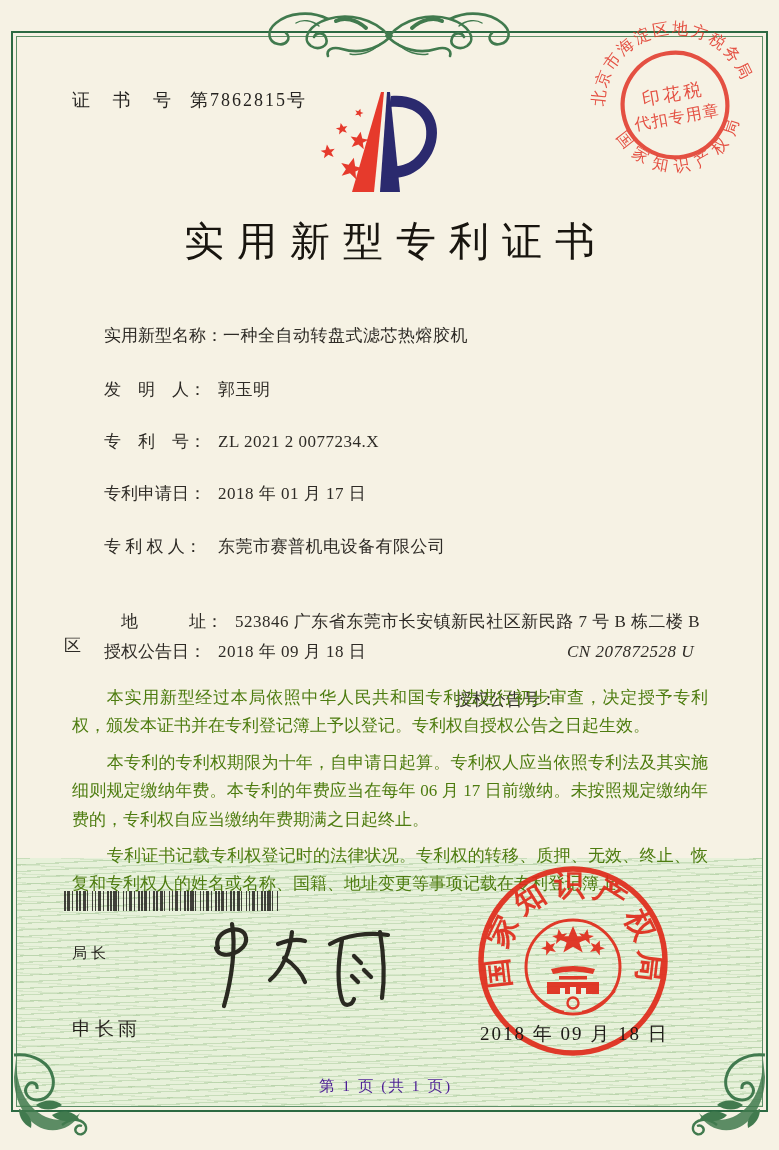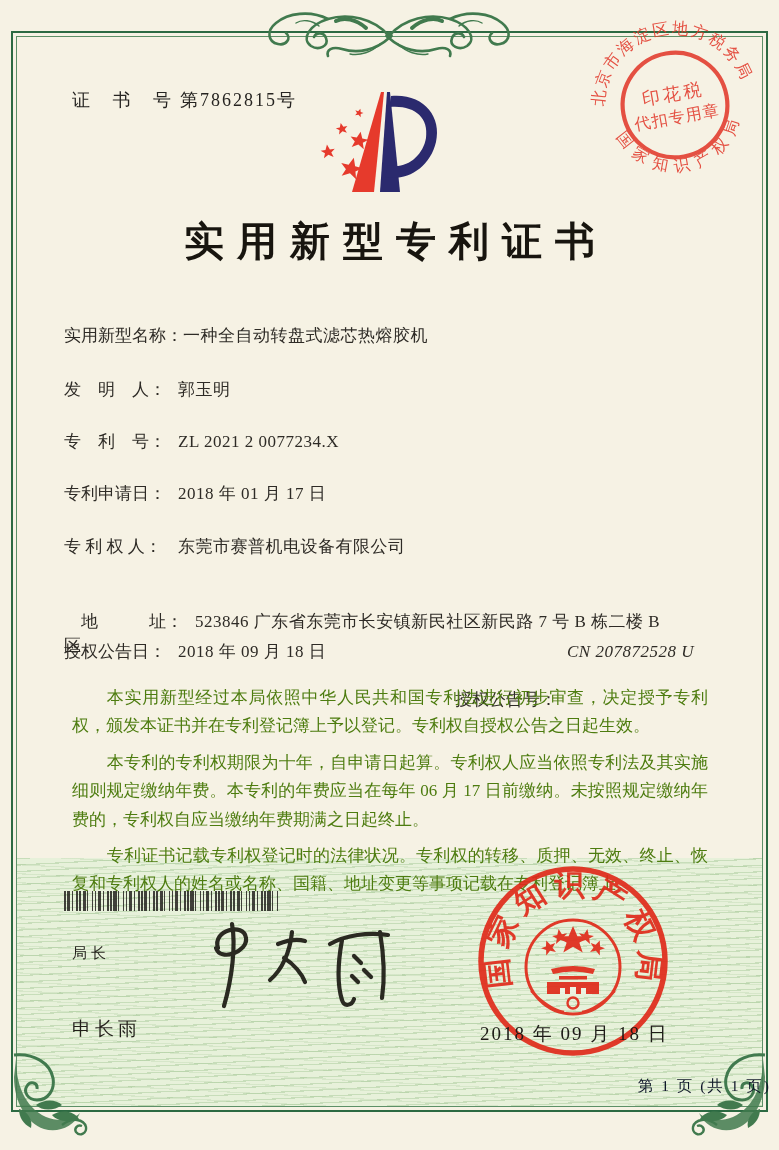--- a/index.html
+++ b/index.html
@@ -14,42 +14,42 @@
   .frame-outer{position:absolute;left:11px;right:11px;top:31px;bottom:38px;border:2px solid var(--frame-green);}
   .frame-inner{position:absolute;left:16px;right:16px;top:36px;bottom:43px;border:1px solid var(--frame-green-lt);}
   .band{position:absolute;left:17px;right:17px;top:858px;bottom:44px;
     background:
       repeating-linear-gradient(177deg, rgba(125,175,110,.30) 0 1.2px, rgba(125,175,110,0) 1.2px 6.5px),
       repeating-linear-gradient(183deg, rgba(125,175,110,.16) 0 1.2px, rgba(125,175,110,0) 1.2px 9px),
       var(--band-green);}
   .flourish{position:absolute;left:254px;top:6px;}
   .corner-orn{position:absolute;}
   .cert-no{position:absolute;left:72px;top:88px;font-size:18px;white-space:nowrap;color:#262421;}
-  .cert-no .lab{letter-spacing:9px;}
+  .cert-no .lab{letter-spacing:9px;margin-right:10px;}
   .cert-no .num{letter-spacing:2px;}
   .logo{position:absolute;left:302px;top:86px;}
   .tax-stamp{position:absolute;left:586px;top:16px;opacity:.88;}
-  .title{position:absolute;left:0;right:0;top:214px;text-align:center;font-size:40px;font-weight:bold;
+  .title{position:absolute;left:0;right:0;top:214px;text-align:center;font-size:40px;font-weight:normal;
     letter-spacing:13px;text-indent:13px;color:#18150f;}
   .frow{position:absolute;left:64px;width:652px;font-size:17px;line-height:24px;color:#2e2b26;}
-  .flabel{display:inline-block;min-width:114px;white-space:nowrap;}
+  .flabel{display:inline-block;min-width:114px;white-space:nowrap;margin-left:40px;}
   .fvalue{letter-spacing:.5px;}
   .prewrap{white-space:pre-wrap;}
   .grant-label{position:absolute;left:391px;top:0;margin-top:48px;}
   .grant-value{position:absolute;left:503px;top:0;letter-spacing:.5px;font-style:italic;}
   .paras{position:absolute;left:64px;width:652px;top:676px;}
   .paras p{margin:8px;text-indent:2.05em;font-size:17px;line-height:28.4px;text-align:justify;color:#4d7c0f;}
   .barcode{position:absolute;left:64px;top:891px;width:216px;height:20px;opacity:.85;
     background:repeating-linear-gradient(90deg,#23211e 0 1.6px,transparent 1.6px 3.2px,#23211e 3.2px 6.4px,transparent 6.4px 8px,#23211e 8px 9px,transparent 9px 12.4px,#23211e 12.4px 14px,transparent 14px 15.4px);}
   .signer-title{position:absolute;left:72px;top:944px;font-size:15px;letter-spacing:4px;color:#221f1a;}
   .signer-name{position:absolute;left:72px;top:980px;font-size:19px;letter-spacing:4px;color:#221f1a;margin-top:36px;}
   .sig{position:absolute;left:192px;top:918px;}
   .seal{position:absolute;left:473px;top:861px;}
   .seal-date{position:absolute;left:480px;top:1021px;width:200px;font-size:19px;letter-spacing:2px;color:#1d1b17;white-space:nowrap;}
-  .footer{position:absolute;left:0;right:8px;top:1076px;text-align:right;font-size:15.5px;letter-spacing:2px;color:#0f172a;}
+  .footer{position:absolute;left:0;right:8px;top:1076px;text-align:center;font-size:15.5px;letter-spacing:2px;color:#4c1d95;}
   svg text{font-family:"Liberation Serif","DejaVu Serif",serif;}
 </style>
 </head>
 <body>
 
 <div class="page">
 
   <div class="band"></div>
   <div class="frame-outer"></div>
   <div class="frame-inner"></div>

